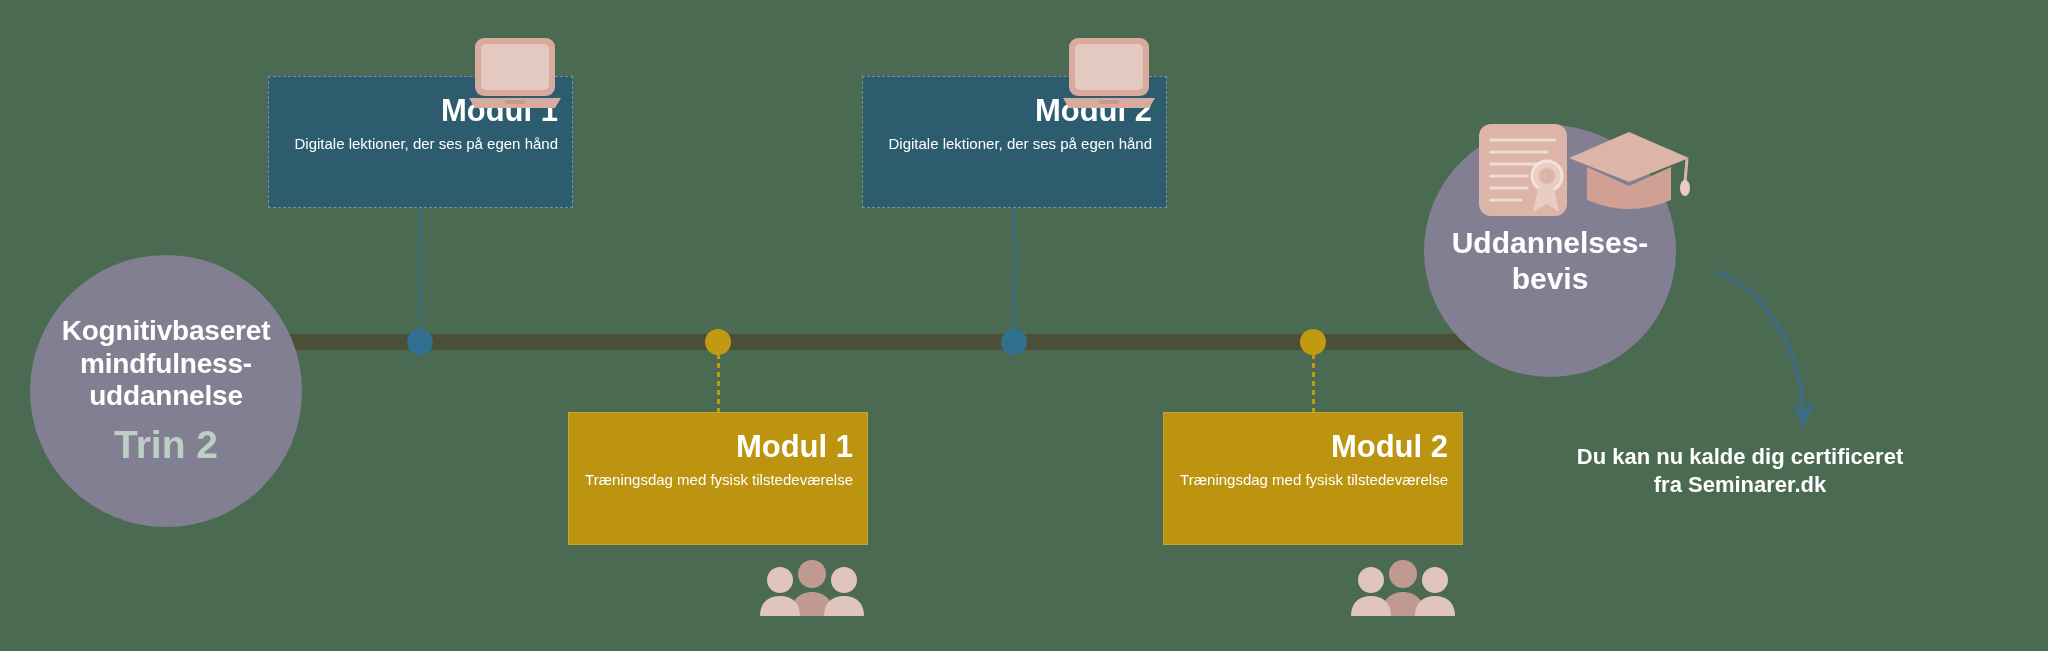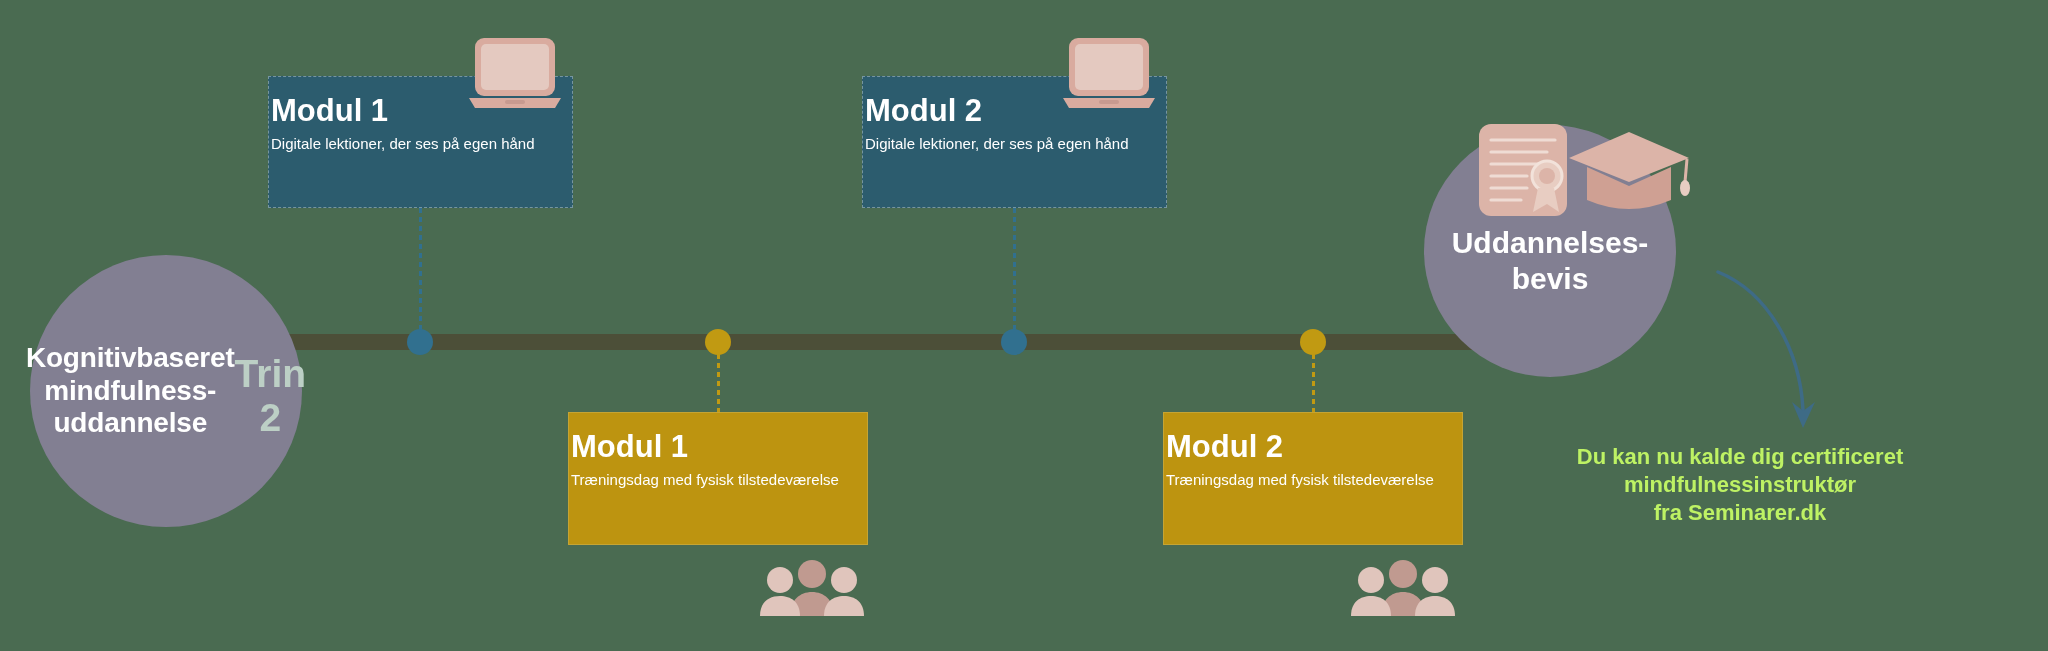--- a/index.html
+++ b/index.html
@@ -52,21 +52,21 @@
   
   .circle-left {
     position: absolute;
     left: 30px;
     top: 255px;
     width: 272px;
     height: 272px;
     border-radius: 50%;
     background: #827f92;
     display: flex;
-    flex-direction: row;
+    flex-direction: column;
     align-items: center;
     justify-content: center;
     text-align: center;
     z-index: 8;
   }
   .circle-left .title {
     color: #ffffff;
     font-size: 28px;
     font-weight: bold;
     line-height: 1.16;
@@ -100,24 +100,24 @@
     font-size: 30px;
     font-weight: bold;
     line-height: 1.18;
     width: 215px;
     margin-top: 19px;
   }
 
   
   .box {
     position: absolute;
-    text-align: left;
+    text-align: right;
     color: #ffffff;
     z-index: 5;
-    padding: 18px 2px 14px;
+    padding: 18px 14px 14px;
   }
   .box.blue {
     background: #2c5c6e;
     border: 1px dashed rgba(255,255,255,0.35);
     width: 305px;
     height: 132px;
     top: 76px;
   }
   .box.gold {
     background: #bd9410;
@@ -183,21 +183,21 @@
     z-index: 6;
   }
 
   
   .caption {
     position: absolute;
     left: 1545px;
     top: 443px;
     width: 390px;
     text-align: center;
-    color: #bef264;
+    color: #ffffff;
     font-size: 22px;
     font-weight: bold;
     line-height: 1.28;
     z-index: 6;
   }
 </style>
 </head>
 <body>
 
 <div id="stage">
@@ -296,17 +296,16 @@
     </g>
   </svg>
 
   <svg class="arrow-svg" viewBox="0 0 200 200">
     <path d="M18 22 C68 42 100 100 103 160" stroke="#3e6b86" stroke-width="3.5" fill="none" stroke-linecap="round"></path>
     <path d="M92 152 L103 178 L115 152 L103 161 Z" fill="#3e6b86"></path>
   </svg>
 
   <div class="caption">
     <div>Du kan nu kalde dig certificeret</div>
-    <div>mindfulnessinstruktør</div>
     <div>fra Seminarer.dk</div>
   </div>
 
 </div>
 
 </body></html>

